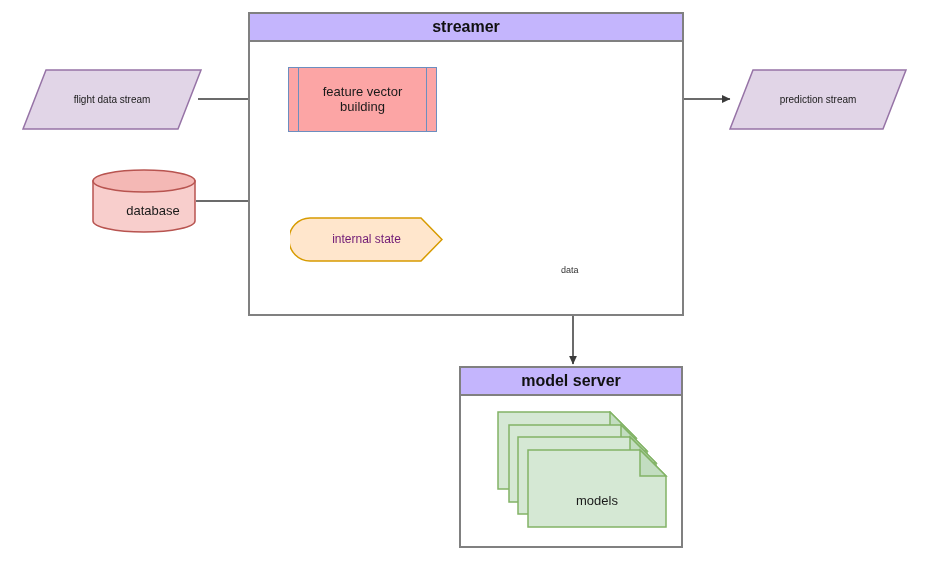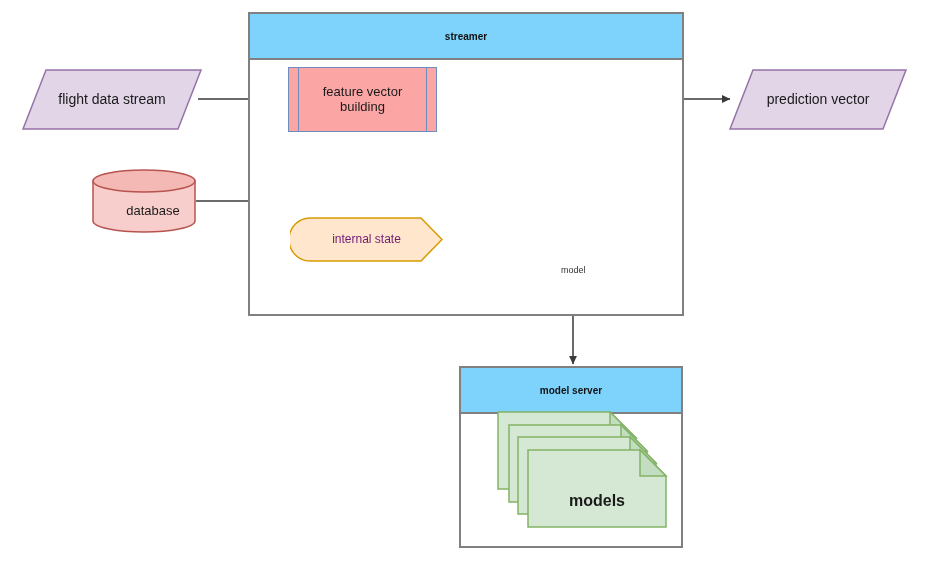--- a/index.html
+++ b/index.html
@@ -50,64 +50,63 @@
   
   .container {
     background: #ffffff;
     border: 2px solid #808080;
   }
   .container > .title {
     position: absolute;
     left: 0;
     top: 0;
     width: 100%;
-    height: 46px;
+    height: 28px;
     border-bottom: 2px solid #808080;
     display: flex;
     align-items: center;
     justify-content: center;
-    font-size: 10px;
+    font-size: 16px;
     font-weight: bold;
     color: #111111;
     box-sizing: border-box;
-    background: #7dd3fc;
+    background: #c4b5fd;
   }
 
   
   .process {
     background: #fca5a5;
     border: 1px solid #6c8ebf;
   }
   .process .bar {
     position: absolute;
     top: 0;
     bottom: 0;
     width: 0;
     border-left: 1px solid #6c8ebf;
   }
   .process .bar.l { left: 9px; }
   .process .bar.r { right: 9px; }
   .process .lbl { font-size: 13px; }
 
   
   .para { filter: none; }
-  .para .lbl { font-size: 14px; }
+  .para .lbl { font-size: 10px; }
 
   
   .cyl .lbl { font-size: 13px; padding-top: 10px; margin-left: 9px; }
 
   
   .tape .lbl { font-size: 12px; color: #701a75; padding-right: 18px; }
 
   
   .notes .lbl {
-    font-size: 16px;
+    font-size: 13px;
     align-items: center;
     justify-content: center;
-    font-weight: bold;
   }
 
   .edge-label {
     position: absolute;
     font-size: 9px;
     color: #333333;
     background: #ffffff;
     padding: 0 2px;
     line-height: 1;
   }
@@ -163,21 +162,21 @@
     <span class="bar r"></span>
     <div class="lbl">feature vector
 building</div>
   </div>
 
 
   <div class="node para" style="left:729px; top:69px; width:178px; height:61px;">
     <svg width="178" height="61" viewBox="0 0 178 61">
       <polygon points="24,1 177,1 154,60 1,60" fill="#e1d5e7" stroke="#9673a6" stroke-width="1.5"></polygon>
     </svg>
-    <div class="lbl">prediction vector</div>
+    <div class="lbl">prediction stream</div>
   </div>
 
   <div class="node cyl" style="left:92px; top:169px; width:104px; height:64px;">
     <svg width="104" height="64" viewBox="0 0 104 64">
       <path d="M1,12 L1,52 A51,11 0 0 0 103,52 L103,12 Z" fill="#f8cecc" stroke="#b85450" stroke-width="1.5"></path>
       <ellipse cx="52" cy="12" rx="51" ry="11" fill="#f4b8b5" stroke="#b85450" stroke-width="1.5"></ellipse>
     </svg>
     <div class="lbl">database</div>
   </div>
 
@@ -200,15 +199,15 @@
         <path d="M21,26 L133,26 L159,52 L159,103 L21,103 Z"></path>
         <path d="M133,26 L159,52 L133,52 Z" fill="#c2ddc0"></path>
 
         <path d="M31,39 L143,39 L169,65 L169,116 L31,116 Z"></path>
         <path d="M143,39 L169,65 L143,65 Z" fill="#c2ddc0"></path>
       </g>
     </svg>
     <div class="lbl" style="left:31px; top:65px; width:138px; height:51px;">models</div>
   </div>
 
-  <div class="edge-label" style="left:559px; top:266px;">model</div>
+  <div class="edge-label" style="left:559px; top:266px;">data</div>
 
 </div>
 
 </body></html>

